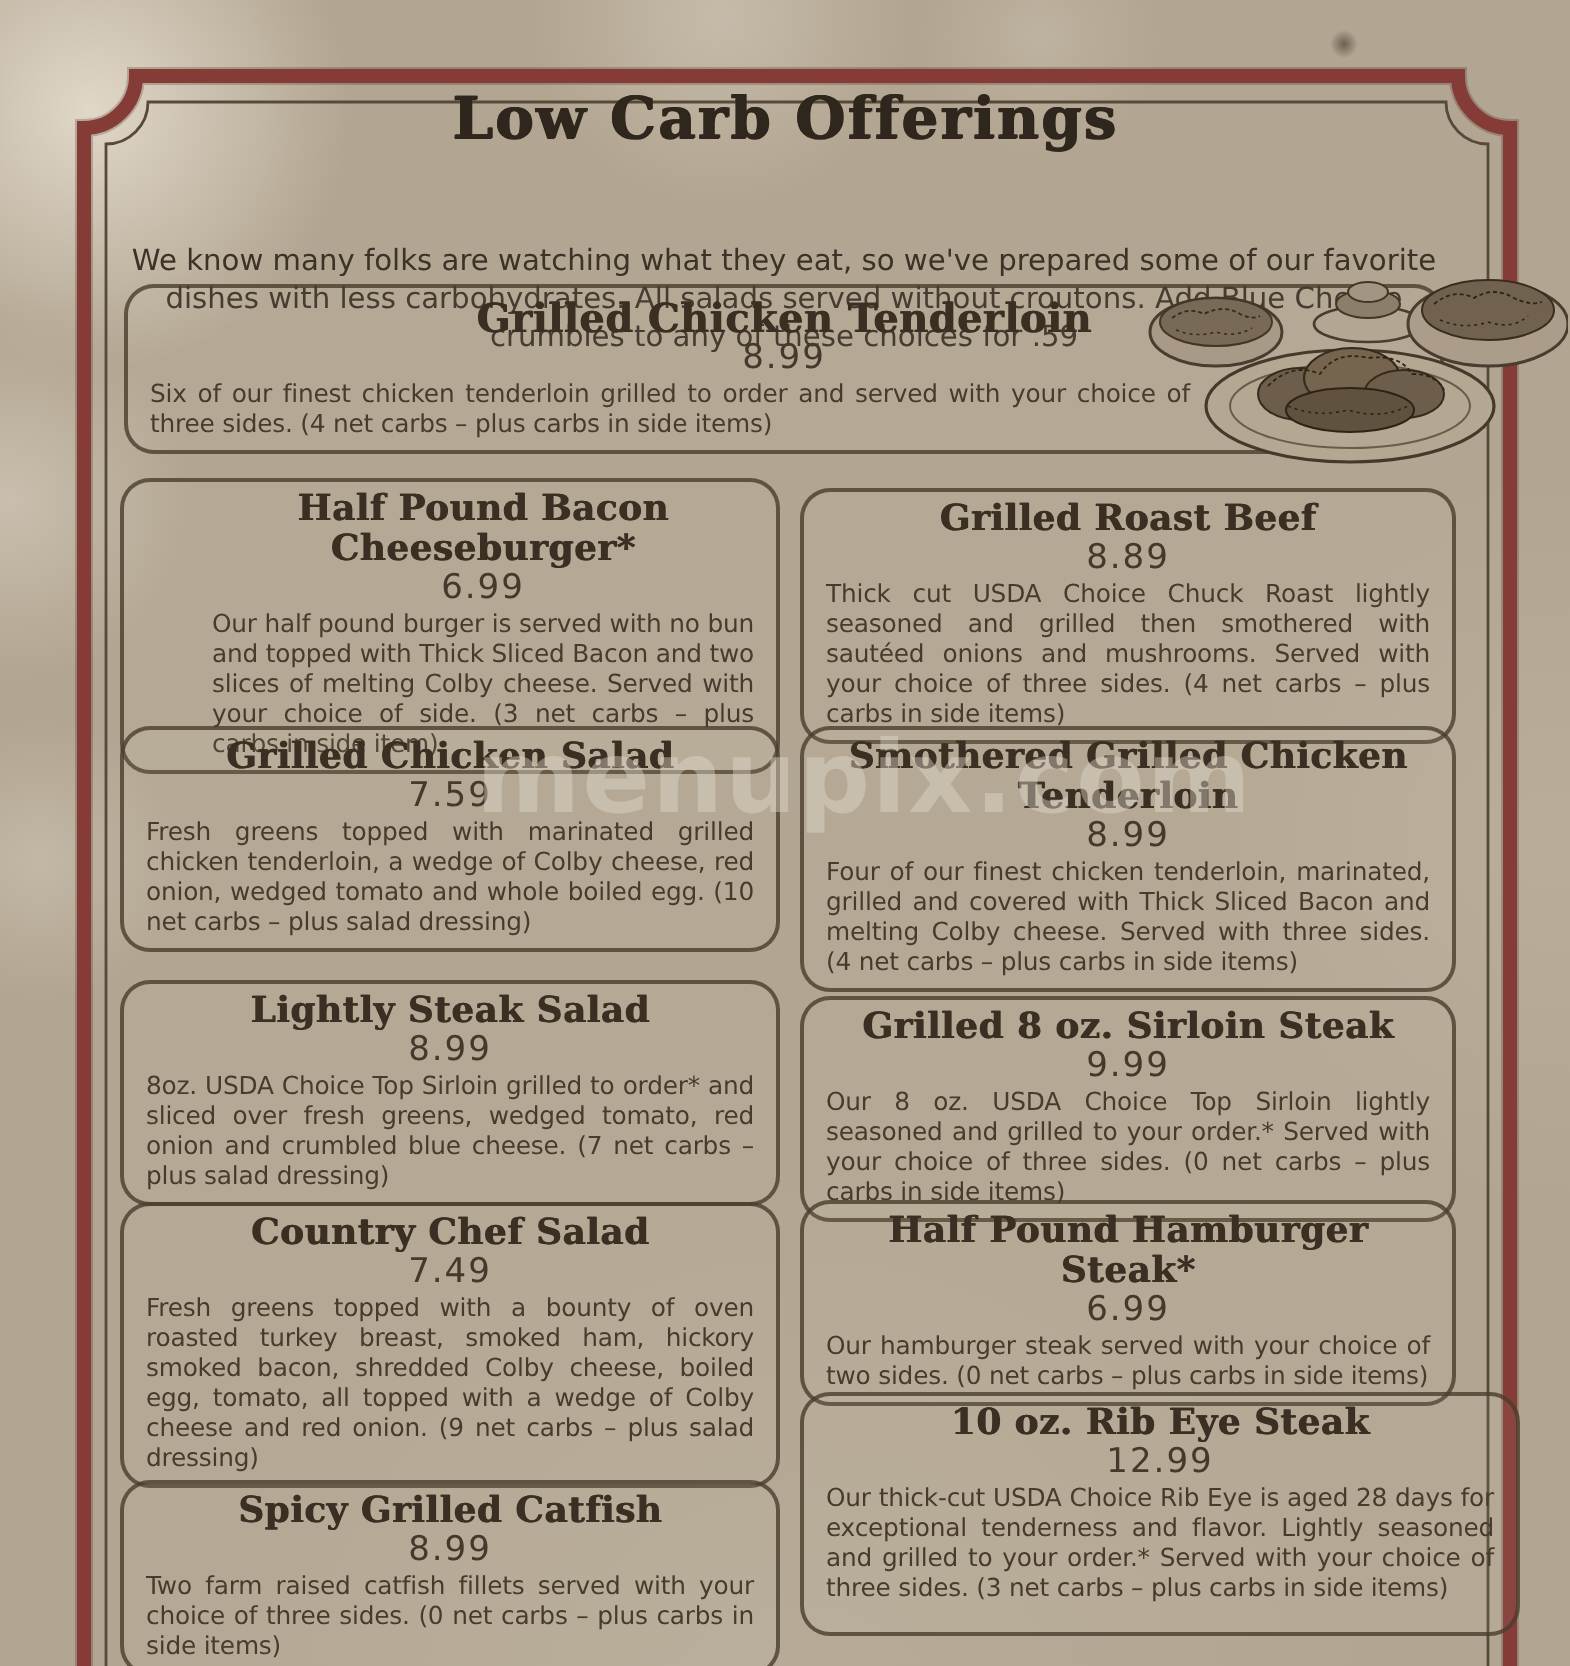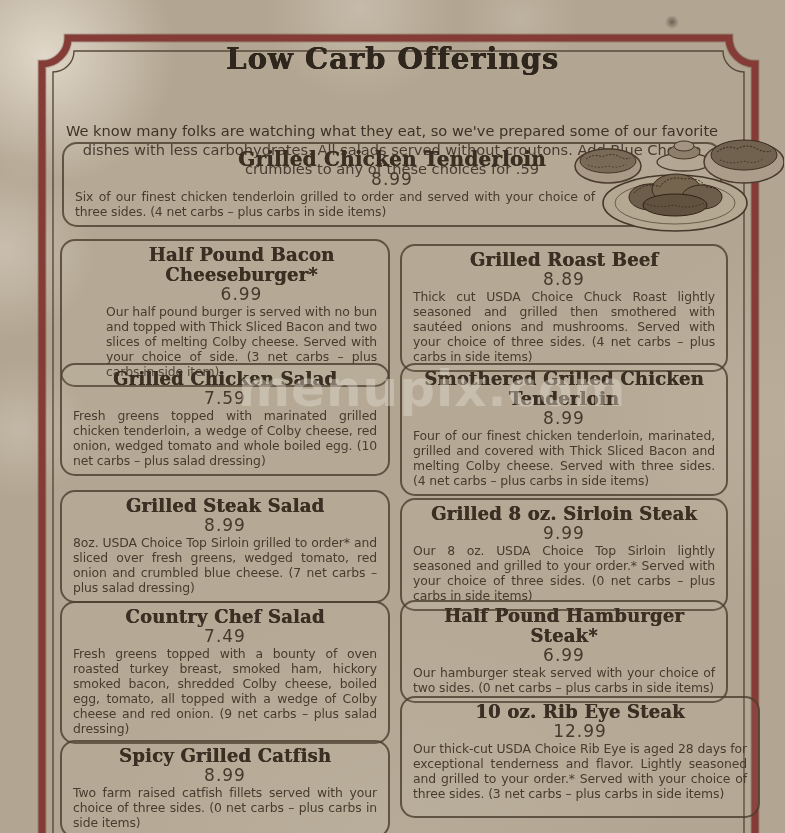--- a/index.html
+++ b/index.html
@@ -102,21 +102,21 @@
   <div class="item-name">Half Pound Bacon Cheeseburger*</div>
   <div class="item-price">6.99</div>
   <div class="item-desc">Our half pound burger is served with no bun and topped with Thick Sliced Bacon and two slices of melting Colby cheese. Served with your choice of side. (3 net carbs – plus carbs in side item)</div>
 </div>
 <div class="card" style="left:60px;top:363px;width:330px;min-height:112px;">
   <div class="item-name">Grilled Chicken Salad</div>
   <div class="item-price">7.59</div>
   <div class="item-desc">Fresh greens topped with marinated grilled chicken tenderloin, a wedge of Colby cheese, red onion, wedged tomato and whole boiled egg. (10 net carbs – plus salad dressing)</div>
 </div>
 <div class="card" style="left:60px;top:490px;width:330px;min-height:89px;">
-  <div class="item-name">Grilled Steak Salad</div>
+  <div class="item-name">Lightly Steak Salad</div>
   <div class="item-price">8.99</div>
   <div class="item-desc">8oz. USDA Choice Top Sirloin grilled to order* and sliced over fresh greens, wedged tomato, red onion and crumbled blue cheese. (7 net carbs – plus salad dressing)</div>
 </div>
 <div class="card" style="left:60px;top:601px;width:330px;min-height:121px;">
   <div class="item-name">Country Chef Salad</div>
   <div class="item-price">7.49</div>
   <div class="item-desc">Fresh greens topped with a bounty of oven roasted turkey breast, smoked ham, hickory smoked bacon, shredded Colby cheese, boiled egg, tomato, all topped with a wedge of Colby cheese and red onion. (9 net carbs – plus salad dressing)</div>
 </div>
 <div class="card" style="left:60px;top:740px;width:330px;min-height:74px;">
   <div class="item-name">Spicy Grilled Catfish</div>

